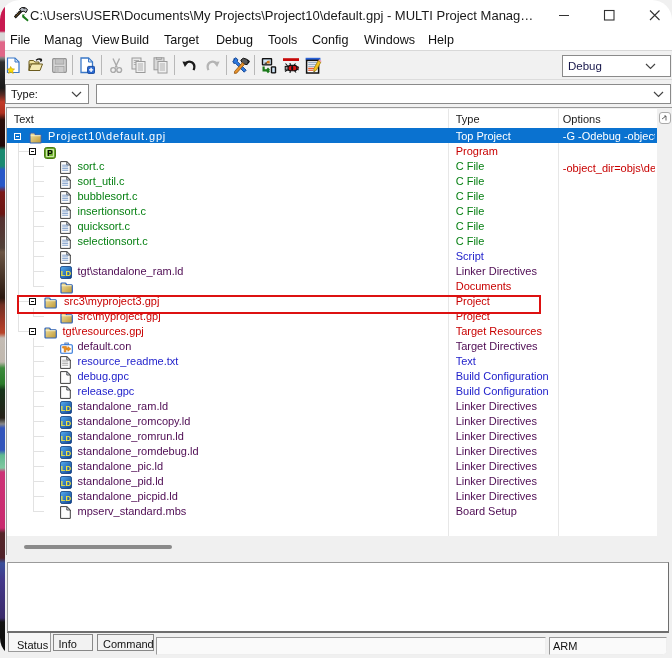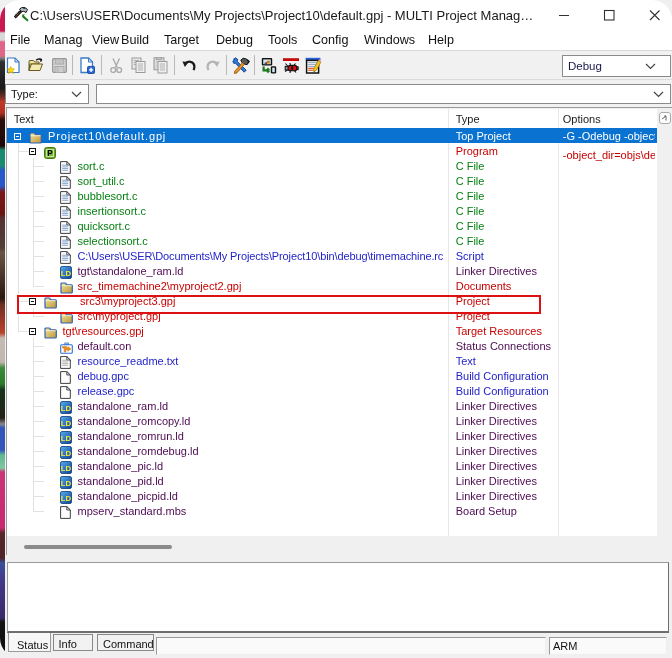--- a/index.html
+++ b/index.html
@@ -227,21 +227,21 @@
 <div class="ab rowtxt" style="left:562.8px;top:130.2px;color:#fff;width:92px;overflow:hidden;white-space:nowrap">-G -Odebug -object</div>
 <div class="ab" style="left:29.0px;top:147.5px;width:7.4px;height:7.4px;border:1px solid #111;background:#fff;box-sizing:border-box"></div>
 <div class="ab" style="left:31.1px;top:150.6px;width:3.4px;height:1.1px;background:#111"></div>
 <div class="ab" style="left:44.3px;top:145.0px;width:12px;height:12px"><svg width="12" height="12" viewBox="0 0 12 12">
         <rect x="0.5" y="0.5" width="11" height="11" rx="2.2" fill="#69a82c" stroke="#47790f"></rect>
 <rect x="2.1" y="2.1" width="7.8" height="7.8" fill="#d9edb4"></rect>
 <rect x="3.1" y="3.1" width="5.8" height="5.8" fill="#6cb22c"></rect>
 <text x="6.1" y="9" font-family="Liberation Sans" font-size="8.2" font-weight="bold" fill="#0a0a0a" text-anchor="middle">P</text>
       </svg></div>
 <div class="ab rowtxt" style="left:455.7px;top:145.2px;color:#c80000">Program</div>
-<div class="ab rowtxt" style="left:562.8px;top:149px;color:#c80000;width:92px;overflow:hidden;white-space:nowrap">-object_dir=objs\de</div>
+<div class="ab rowtxt" style="left:562.8px;top:162px;color:#c80000;width:92px;overflow:hidden;white-space:nowrap">-object_dir=objs\de</div>
 <div class="ab" style="left:59.8px;top:159.6px;width:11px;height:13px"><svg width="11" height="13" viewBox="0 0 11 13">
         <path d="M0.6 0.6 L6.8 0.6 L10.3 4 L10.3 12.4 L0.6 12.4 Z" fill="#fdfdfd" stroke="#2a2a2a" stroke-width="0.9"></path>
 <path d="M6.8 0.6 L6.8 4 L10.3 4 Z" fill="#e4ecf6" stroke="#2a2a2a" stroke-width="0.8"></path>
         <line x1="2.2" y1="4.2" x2="8.2" y2="4.2" stroke="#7a9cc8" stroke-width="0.9"></line>
         <line x1="2.2" y1="5.9" x2="8.2" y2="5.9" stroke="#7a9cc8" stroke-width="0.9"></line>
         <line x1="2.2" y1="7.6" x2="8.2" y2="7.6" stroke="#7a9cc8" stroke-width="0.9"></line>
         <line x1="2.2" y1="9.3" x2="8.2" y2="9.3" stroke="#7a9cc8" stroke-width="0.9"></line>
       </svg></div>
 <div class="ab rowtxt" style="left:77.5px;top:160.2px;color:#078013;">sort.c</div>
 <div class="ab rowtxt" style="left:455.7px;top:160.2px;color:#078013">C File</div>
@@ -296,21 +296,20 @@
 <div class="ab rowtxt" style="left:77.5px;top:235.2px;color:#078013;">selectionsort.c</div>
 <div class="ab rowtxt" style="left:455.7px;top:235.2px;color:#078013">C File</div>
 <div class="ab" style="left:59.8px;top:249.6px;width:11px;height:13px"><svg width="11" height="13" viewBox="0 0 11 13">
         <path d="M0.6 0.6 L6.8 0.6 L10.3 4 L10.3 12.4 L0.6 12.4 Z" fill="#fdfdfd" stroke="#2a2a2a" stroke-width="0.9"></path>
 <path d="M6.8 0.6 L6.8 4 L10.3 4 Z" fill="#e4ecf6" stroke="#2a2a2a" stroke-width="0.8"></path>
         <line x1="2.2" y1="4.2" x2="8.2" y2="4.2" stroke="#7a9cc8" stroke-width="0.9"></line>
         <line x1="2.2" y1="5.9" x2="8.2" y2="5.9" stroke="#7a9cc8" stroke-width="0.9"></line>
         <line x1="2.2" y1="7.6" x2="8.2" y2="7.6" stroke="#7a9cc8" stroke-width="0.9"></line>
         <line x1="2.2" y1="9.3" x2="8.2" y2="9.3" stroke="#7a9cc8" stroke-width="0.9"></line>
       </svg></div>
-<div class="ab rowtxt" style="left:77.5px;top:250.2px;color:#2323cc;letter-spacing:-0.12px;">C:\Users\USER\Documents\My Projects\Project10\bin\debug\timemachine.rc</div>
 <div class="ab rowtxt" style="left:455.7px;top:250.2px;color:#2323cc">Script</div>
 <div class="ab" style="left:59.8px;top:264.6px;width:12px;height:13px"><svg width="12" height="13" viewBox="0 0 12 13">
         <defs>
           <linearGradient id="ld10" x1="0" y1="0" x2="1" y2="1">
 <stop offset="0" stop-color="#56aef0"></stop>
             <stop offset="1" stop-color="#0c3f90"></stop>
           </linearGradient>
         </defs>
 <rect x="0.5" y="0.5" width="11" height="12" rx="1.6" fill="url(#ld10)" stroke="#0b3878" stroke-width="0.8"></rect>
 <text x="6" y="9.6" font-family="Liberation Sans" font-size="7.8" font-weight="bold" fill="#f8e838" text-anchor="middle">LD</text>
@@ -320,35 +319,34 @@
 <div class="ab" style="left:59.8px;top:280.0px;width:13px;height:12px"><svg width="13" height="12" viewBox="0 0 13 12">
         <defs>
           <linearGradient id="fg11" x1="0" y1="0" x2="1" y2="1">
 <stop offset="0" stop-color="#f2e2a2"></stop>
             <stop offset="1" stop-color="#bd9733"></stop>
           </linearGradient>
         </defs>
 <path d="M1 3.5 L1 2 Q1 1 2 1 L5 1 Q6 1 6.2 2 L6.5 2.8 L11.5 2.8 Q12.3 2.8 12.3 3.8 L12.3 10 Q12.3 11 11.3 11 L2 11 Q1 11 1 10 Z" fill="url(#fg11)" stroke="#2f62b8" stroke-width="1.2"></path>
 <path d="M1.7 3.7 L11.6 3.7" stroke="#f6eec6" stroke-width="1"></path>
       </svg></div>
-<div class="ab rowtxt" style="left:77.5px;top:280.2px;color:#c80000;">src_timemachine2\myproject2.gpj</div>
 <div class="ab rowtxt" style="left:455.7px;top:280.2px;color:#c80000">Documents</div>
 <div class="ab" style="left:29.0px;top:297.5px;width:7.4px;height:7.4px;border:1px solid #111;background:#fff;box-sizing:border-box"></div>
 <div class="ab" style="left:31.1px;top:300.6px;width:3.4px;height:1.1px;background:#111"></div>
 <div class="ab" style="left:44.3px;top:295.0px;width:13px;height:12px"><svg width="13" height="12" viewBox="0 0 13 12">
         <defs>
           <linearGradient id="fg12" x1="0" y1="0" x2="1" y2="1">
 <stop offset="0" stop-color="#f2e2a2"></stop>
             <stop offset="1" stop-color="#bd9733"></stop>
           </linearGradient>
         </defs>
 <path d="M1 3.5 L1 2 Q1 1 2 1 L5 1 Q6 1 6.2 2 L6.5 2.8 L11.5 2.8 Q12.3 2.8 12.3 3.8 L12.3 10 Q12.3 11 11.3 11 L2 11 Q1 11 1 10 Z" fill="url(#fg12)" stroke="#2f62b8" stroke-width="1.2"></path>
 <path d="M1.7 3.7 L11.6 3.7" stroke="#f6eec6" stroke-width="1"></path>
       </svg></div>
-<div class="ab rowtxt" style="left:80px;top:295.2px;color:#c80000;">src3\myproject3.gpj</div>
+<div class="ab rowtxt" style="left:64px;top:295.2px;color:#c80000;">src3\myproject3.gpj</div>
 <div class="ab rowtxt" style="left:455.7px;top:295.2px;color:#c80000">Project</div>
 <div class="ab" style="left:59.8px;top:310.0px;width:13px;height:12px"><svg width="13" height="12" viewBox="0 0 13 12">
         <defs>
           <linearGradient id="fg13" x1="0" y1="0" x2="1" y2="1">
 <stop offset="0" stop-color="#f2e2a2"></stop>
             <stop offset="1" stop-color="#bd9733"></stop>
           </linearGradient>
         </defs>
 <path d="M1 3.5 L1 2 Q1 1 2 1 L5 1 Q6 1 6.2 2 L6.5 2.8 L11.5 2.8 Q12.3 2.8 12.3 3.8 L12.3 10 Q12.3 11 11.3 11 L2 11 Q1 11 1 10 Z" fill="url(#fg13)" stroke="#2f62b8" stroke-width="1.2"></path>
 <path d="M1.7 3.7 L11.6 3.7" stroke="#f6eec6" stroke-width="1"></path>
@@ -369,21 +367,21 @@
       </svg></div>
 <div class="ab rowtxt" style="left:62.5px;top:325.2px;color:#c80000;">tgt\resources.gpj</div>
 <div class="ab rowtxt" style="left:455.7px;top:325.2px;color:#c80000">Target Resources</div>
 <div class="ab" style="left:59.8px;top:340.2px;width:13px;height:12px"><svg width="13" height="12" viewBox="0 0 13 12">
         <rect x="4.4" y="0.6" width="4.4" height="2.6" fill="#2a72d8"></rect>
 <rect x="5.2" y="1.2" width="2.8" height="1" fill="#b8b8b8"></rect>
 <rect x="0.7" y="2.8" width="11.6" height="8.5" rx="1" fill="#fff" stroke="#2a72d8" stroke-width="1.1"></rect>
 <path d="M2.6 4.5 L6.4 4.5 L6.4 6.1 L7.9 6.1 L7.9 4.6 L10.8 6.9 L7.9 9.2 L7.9 7.7 L5.8 7.7 L5.8 10 L4.2 10 L4.2 6.1 L2.6 6.1 Z" fill="#f09020" stroke="#c87410" stroke-width="0.6"></path>
       </svg></div>
 <div class="ab rowtxt" style="left:77.5px;top:340.2px;color:#4d0a52;">default.con</div>
-<div class="ab rowtxt" style="left:455.7px;top:340.2px;color:#4d0a52">Status Connections</div>
+<div class="ab rowtxt" style="left:455.7px;top:340.2px;color:#4d0a52">Target Directives</div>
 <div class="ab" style="left:59.8px;top:354.6px;width:11px;height:13px"><svg width="11" height="13" viewBox="0 0 11 13">
         <path d="M0.6 0.6 L6.8 0.6 L10.3 4 L10.3 12.4 L0.6 12.4 Z" fill="#fdfdfd" stroke="#2a2a2a" stroke-width="0.9"></path>
 <path d="M6.8 0.6 L6.8 4 L10.3 4 Z" fill="#e4ecf6" stroke="#2a2a2a" stroke-width="0.8"></path>
         <line x1="2.2" y1="4.2" x2="8.2" y2="4.2" stroke="#a8a8a8" stroke-width="0.9"></line>
         <line x1="2.2" y1="5.9" x2="8.2" y2="5.9" stroke="#a8a8a8" stroke-width="0.9"></line>
         <line x1="2.2" y1="7.6" x2="8.2" y2="7.6" stroke="#a8a8a8" stroke-width="0.9"></line>
         <line x1="2.2" y1="9.3" x2="8.2" y2="9.3" stroke="#a8a8a8" stroke-width="0.9"></line>
       </svg></div>
 <div class="ab rowtxt" style="left:77.5px;top:355.2px;color:#2323cc;">resource_readme.txt</div>
 <div class="ab rowtxt" style="left:455.7px;top:355.2px;color:#2323cc">Text</div>

